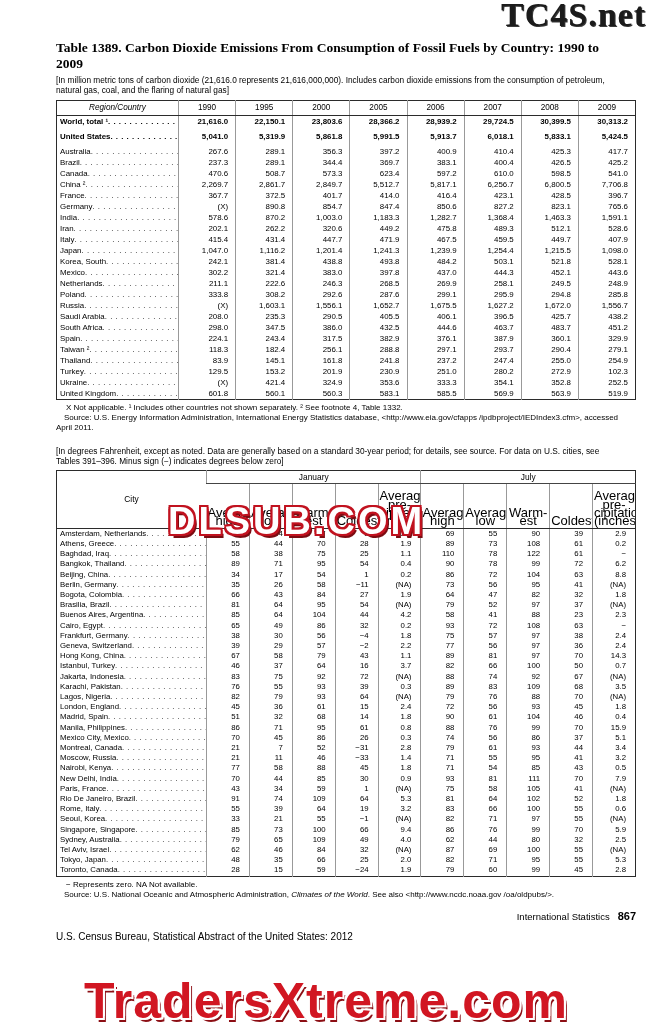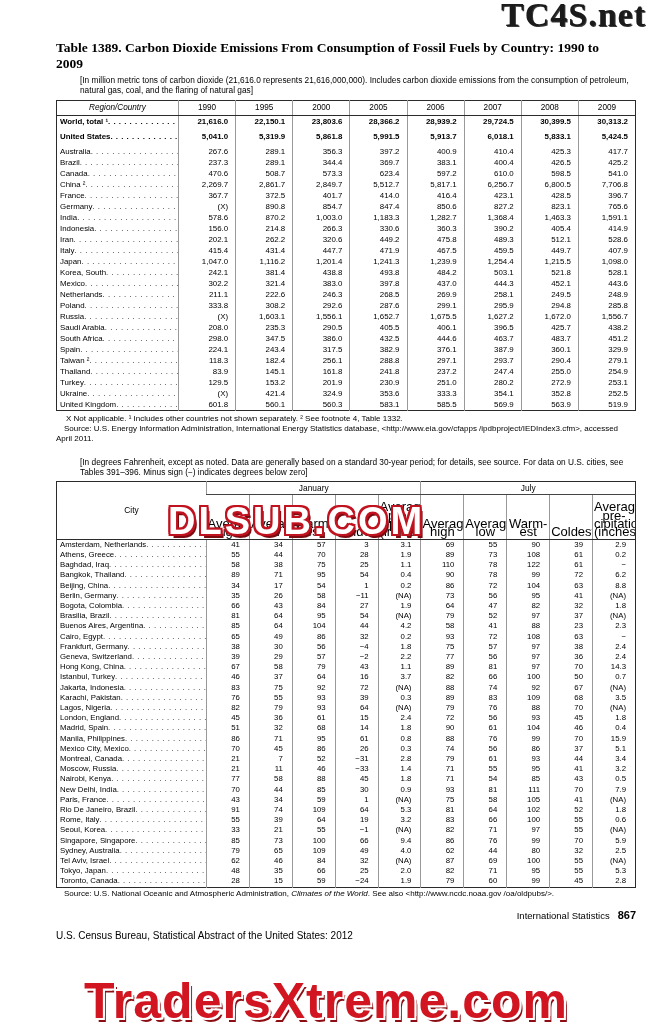--- a/index.html
+++ b/index.html
@@ -12,21 +12,21 @@
     overflow: hidden;
   }
   .page { position: absolute; inset: 0; padding: 40px 16px 0 56px; }
 
   
   .tbl-title {
     font-family: "Liberation Serif", serif;
     font-size: 13.5px; font-weight: bold; line-height: 1.16;
     width: 545px; margin-bottom: 4px;
   }
-  .tbl-note { font-size: 8.3px; line-height: 1.22; width: 560px; margin-bottom: 4px; margin-left: 24px; }
+  .tbl-note { font-size: 8.3px; line-height: 1.22; width: 560px; margin-bottom: 4px; }
 
   
   table { border-collapse: collapse; width: 580px; table-layout: fixed; }
   .dtable { border: 1px solid #2b2b2b; }
   .dtable th, .dtable td { border-left: 1px solid #999; overflow: hidden; }
   .dtable th:first-child, .dtable td:first-child { border-left: none; }
 
   .t1389 thead th {
     border-bottom: 1px solid #2b2b2b; font-weight: normal;
     font-size: 8.2px; padding: 2px 0 3px; text-align: center;
@@ -279,36 +279,20 @@
             <td class="num">1,003.0</td>
             <td class="num">1,183.3</td>
             <td class="num">1,282.7</td>
             <td class="num">1,368.4</td>
             <td class="num">1,463.3</td>
             <td class="num">1,591.1</td>
           </tr>
           <tr>
             <td class="name-cell">
               <div class="nw">
-                <span class="nm">Indonesia</span>
-                <span class="dots"></span>
-              </div>
-            </td>
-            <td class="num">156.0</td>
-            <td class="num">214.8</td>
-            <td class="num">266.3</td>
-            <td class="num">330.6</td>
-            <td class="num">360.3</td>
-            <td class="num">390.2</td>
-            <td class="num">405.4</td>
-            <td class="num">414.9</td>
-          </tr>
-          <tr>
-            <td class="name-cell">
-              <div class="nw">
                 <span class="nm">Iran</span>
                 <span class="dots"></span>
               </div>
             </td>
             <td class="num">202.1</td>
             <td class="num">262.2</td>
             <td class="num">320.6</td>
             <td class="num">449.2</td>
             <td class="num">475.8</td>
             <td class="num">489.3</td>
@@ -514,21 +498,21 @@
                 <span class="dots"></span>
               </div>
             </td>
             <td class="num">129.5</td>
             <td class="num">153.2</td>
             <td class="num">201.9</td>
             <td class="num">230.9</td>
             <td class="num">251.0</td>
             <td class="num">280.2</td>
             <td class="num">272.9</td>
-            <td class="num">253.1</td>
+            <td class="num">102.3</td>
           </tr>
           <tr>
             <td class="name-cell">
               <div class="nw">
                 <span class="nm">Ukraine</span>
                 <span class="dots"></span>
               </div>
             </td>
             <td class="num">(X)</td>
             <td class="num">421.4</td>
@@ -1203,20 +1187,21 @@
             <td class="num">−24</td>
             <td class="num">1.9</td>
             <td class="num">79</td>
             <td class="num">60</td>
             <td class="num">99</td>
             <td class="num">45</td>
             <td class="num">2.8</td>
           </tr>
         </tbody>
     </table>
+    <p class="footnote">− Represents zero. NA Not available.</p>
     <p class="source"><span>Source: U.S. National Oceanic and Atmospheric Administration, </span><i>Climates of the World</i><span>. See also &lt;http://www.ncdc.noaa.gov /oa/oldpubs/&gt;.</span></p>
   </section>
 
   <div class="footer-line">
     <span class="fsec">International Statistics</span><span class="fpage">867</span>
   </div>
   <div class="credit">U.S. Census Bureau, Statistical Abstract of the United States: 2012</div>
 
 </div>
 

